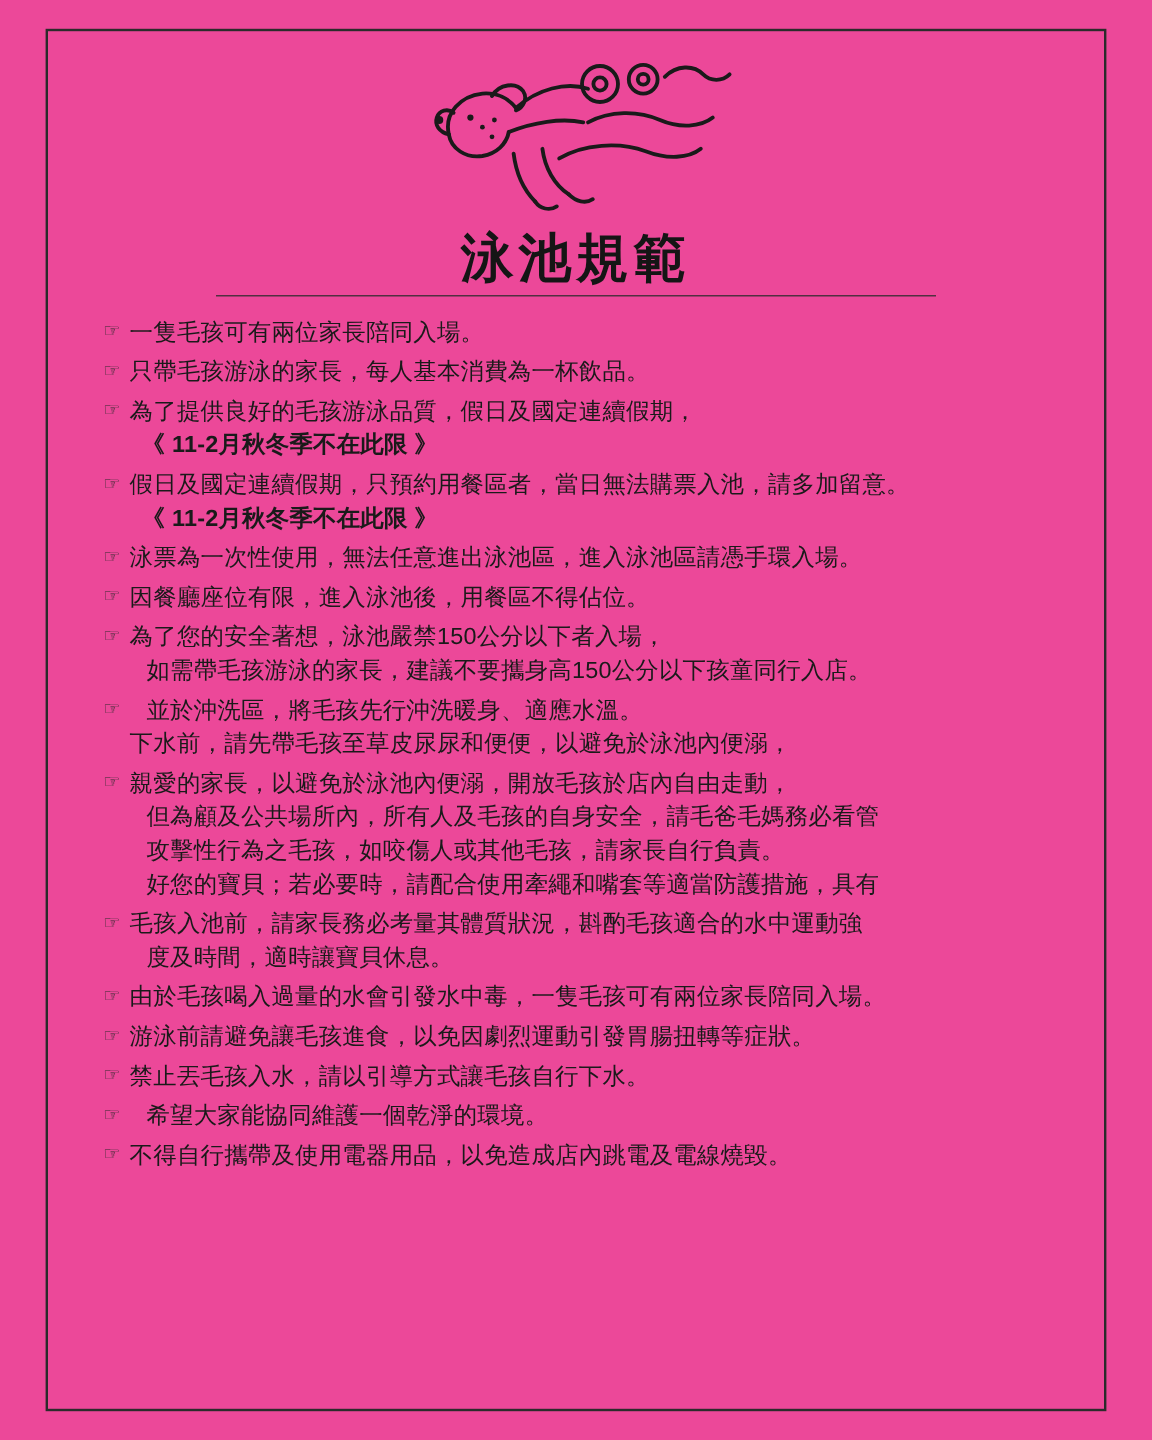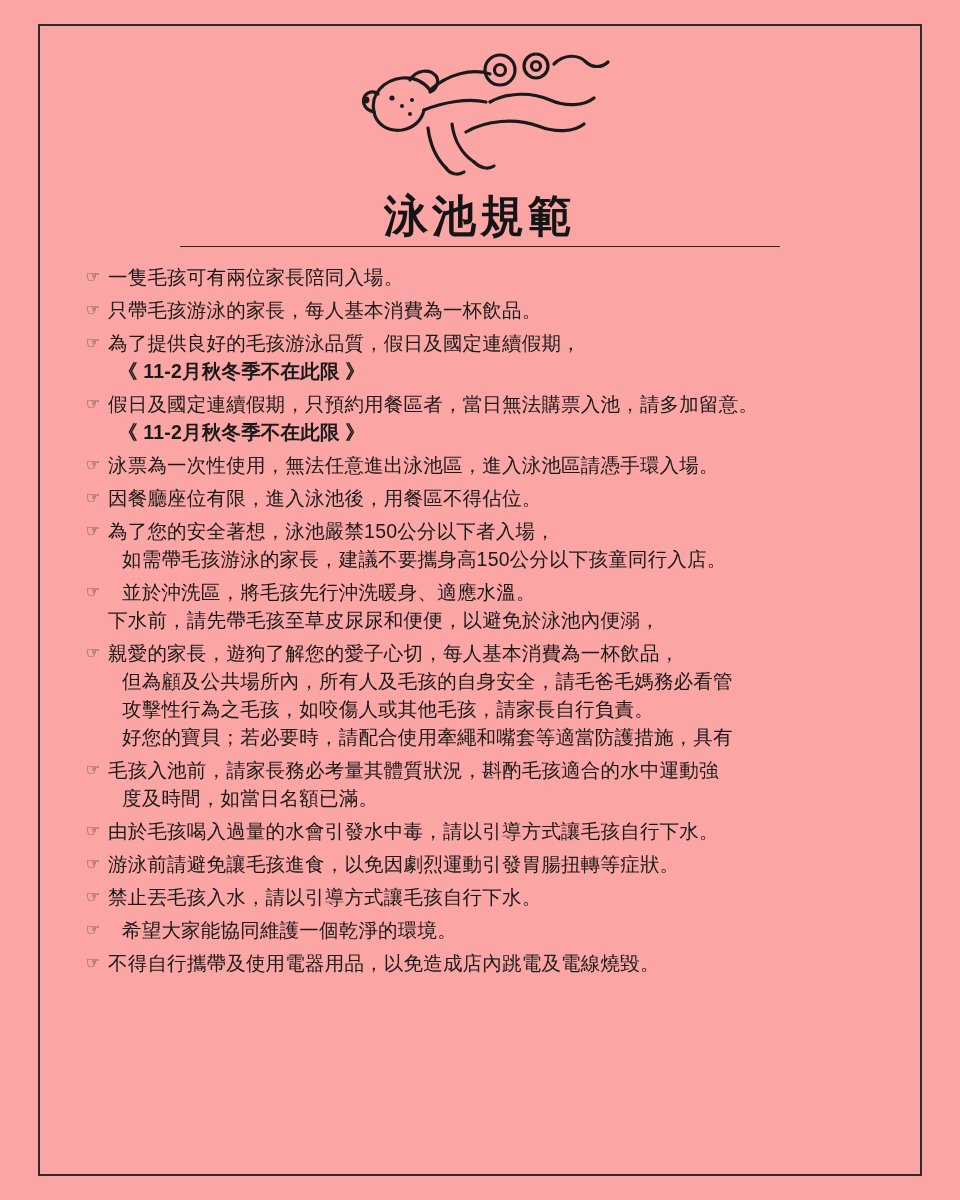--- a/index.html
+++ b/index.html
@@ -11,21 +11,21 @@
     height: 1200px;
     background: #ece9e2;
     font-family: "Liberation Sans", "DejaVu Sans", sans-serif;
     color: #1a1a1a;
     overflow: hidden;
   }
   .page {
     position: relative;
     width: 960px;
     height: 1200px;
-    background: #fca5a5;
+    background: #ec4899;
     box-sizing: border-box;
   }
   .frame {
     position: absolute;
     left: 38px;
     top: 24px;
     right: 38px;
     bottom: 24px;
     border: 2px solid #2b2b2b;
     box-sizing: border-box;
@@ -206,37 +206,37 @@
         <li>
           <span class="bullet">☞</span>
           <div class="rule-text">
             <span class="ln indent">並於沖洗區，將毛孩先行沖洗暖身、適應水溫。</span>
             <span class="ln">下水前，請先帶毛孩至草皮尿尿和便便，以避免於泳池內便溺，</span>
           </div>
         </li>
         <li>
           <span class="bullet">☞</span>
           <div class="rule-text">
-            <span class="ln">親愛的家長，遊狗了解您的愛子心切，每人基本消費為一杯飲品，</span>
+            <span class="ln">親愛的家長，以避免於泳池內便溺，開放毛孩於店內自由走動，</span>
             <span class="ln indent">但為顧及公共場所內，所有人及毛孩的自身安全，請毛爸毛媽務必看管</span>
             <span class="ln indent">攻擊性行為之毛孩，如咬傷人或其他毛孩，請家長自行負責。</span>
             <span class="ln indent">好您的寶貝；若必要時，請配合使用牽繩和嘴套等適當防護措施，具有</span>
           </div>
         </li>
         <li>
           <span class="bullet">☞</span>
           <div class="rule-text">
             <span class="ln">毛孩入池前，請家長務必考量其體質狀況，斟酌毛孩適合的水中運動強</span>
-            <span class="ln indent">度及時間，如當日名額已滿。</span>
-          </div>
-        </li>
-        <li>
-          <span class="bullet">☞</span>
-          <div class="rule-text">
-            <span class="ln">由於毛孩喝入過量的水會引發水中毒，請以引導方式讓毛孩自行下水。</span>
+            <span class="ln indent">度及時間，適時讓寶貝休息。</span>
+          </div>
+        </li>
+        <li>
+          <span class="bullet">☞</span>
+          <div class="rule-text">
+            <span class="ln">由於毛孩喝入過量的水會引發水中毒，一隻毛孩可有兩位家長陪同入場。</span>
           </div>
         </li>
         <li>
           <span class="bullet">☞</span>
           <div class="rule-text">
             <span class="ln">游泳前請避免讓毛孩進食，以免因劇烈運動引發胃腸扭轉等症狀。</span>
           </div>
         </li>
         <li>
           <span class="bullet">☞</span>

